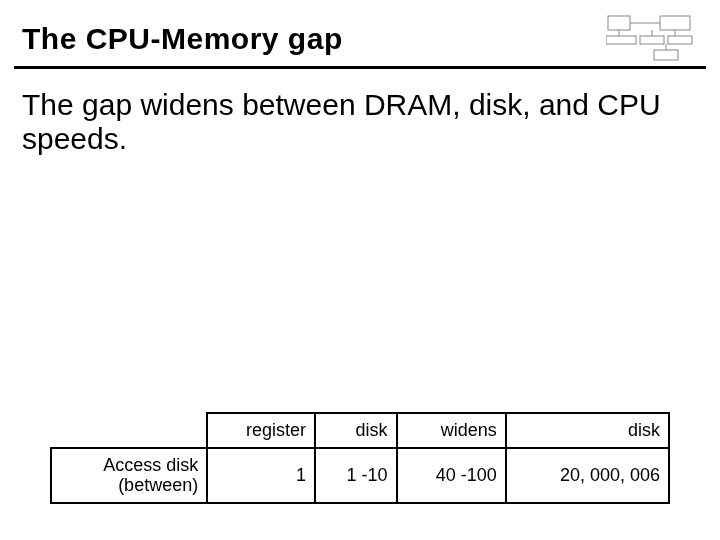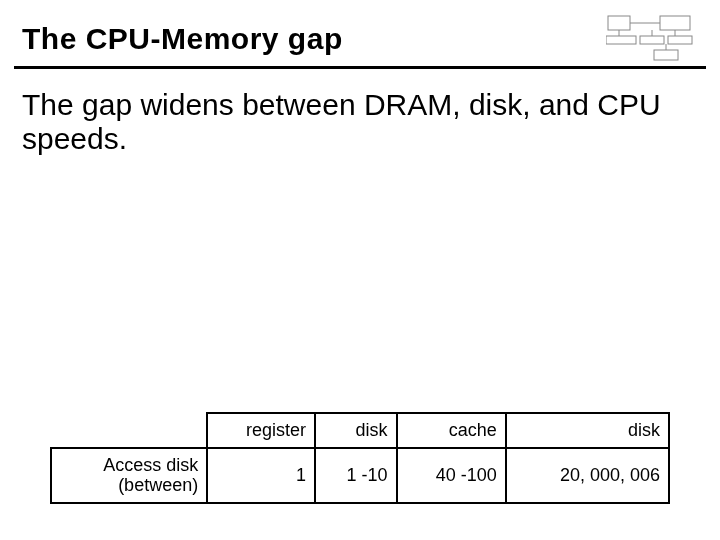--- a/index.html
+++ b/index.html
@@ -103,21 +103,21 @@
 
   <div class="subtitle">The gap widens between DRAM, disk, and CPU speeds.</div>
 
   <div class="table-wrap">
     <table class="access">
       <tbody>
           <tr>
         <td></td>
         <th>register</th>
         <th>disk</th>
-        <th>cache</th>
+        <th>widens</th>
         <th>disk</th>
       </tr>
       <tr>
         <td class="rowlabel">
           <span>Access disk</span><br>
           <span>(between)</span>
         </td>
         <td>1</td>
         <td>1 -10</td>
         <td>40 -100</td>

